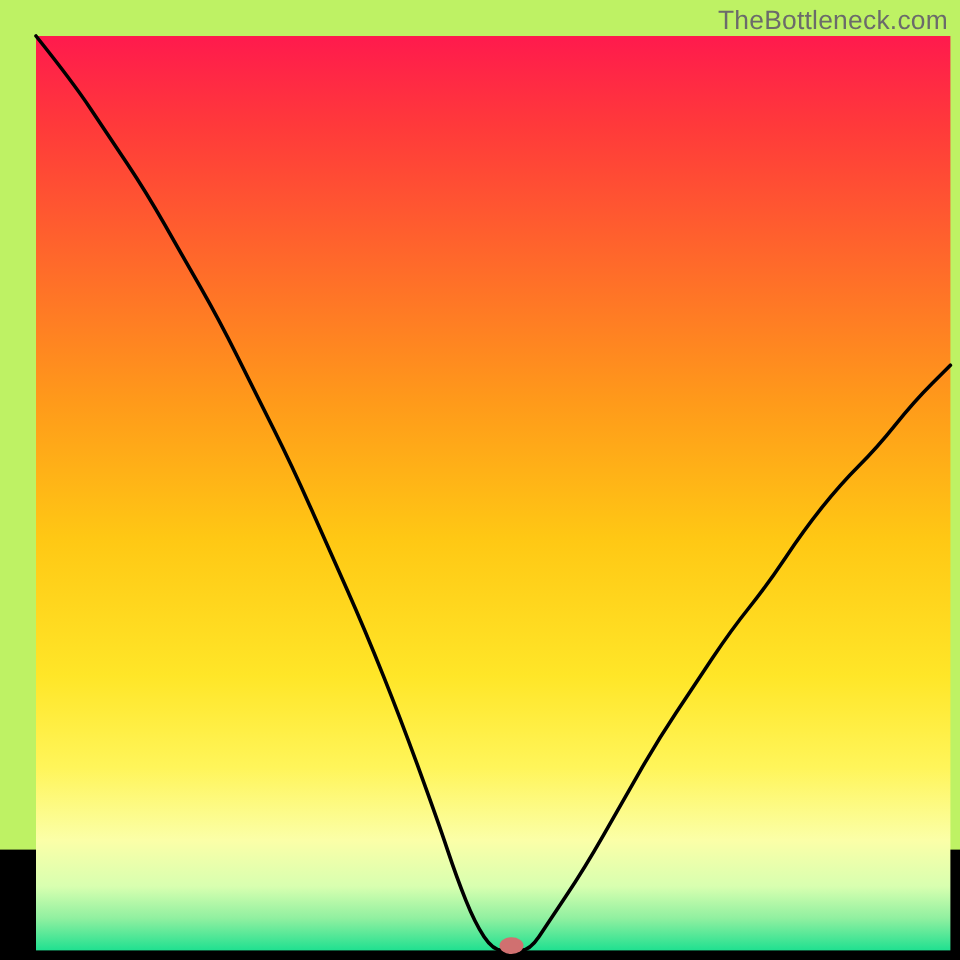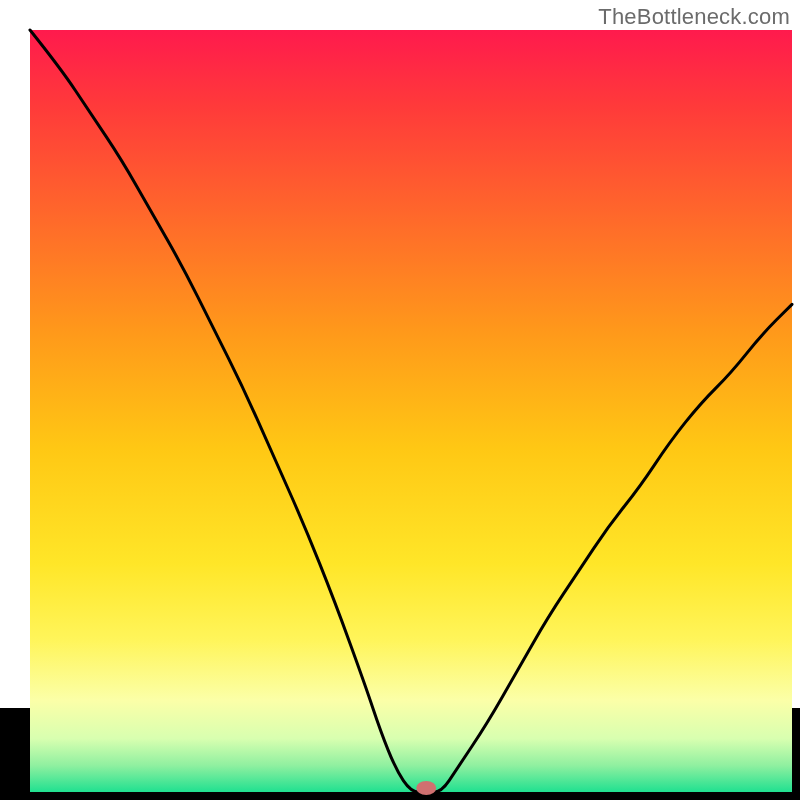--- a/index.html
+++ b/index.html
@@ -8,21 +8,21 @@
     width: 800px;
     height: 800px;
     overflow: hidden;
     background: #000;
     font-family: Arial, Helvetica, sans-serif;
   }
   .frame {
     position: relative;
     width: 800px;
     height: 708px;
-    background: #ffffff;
+    background: #bef264;
   }
   .watermark {
     position: absolute;
     top: 4px;
     right: 10px;
     color: #6b6b6b;
     font-size: 22px;
     letter-spacing: 0.2px;
     z-index: 10;
     user-select: none;

